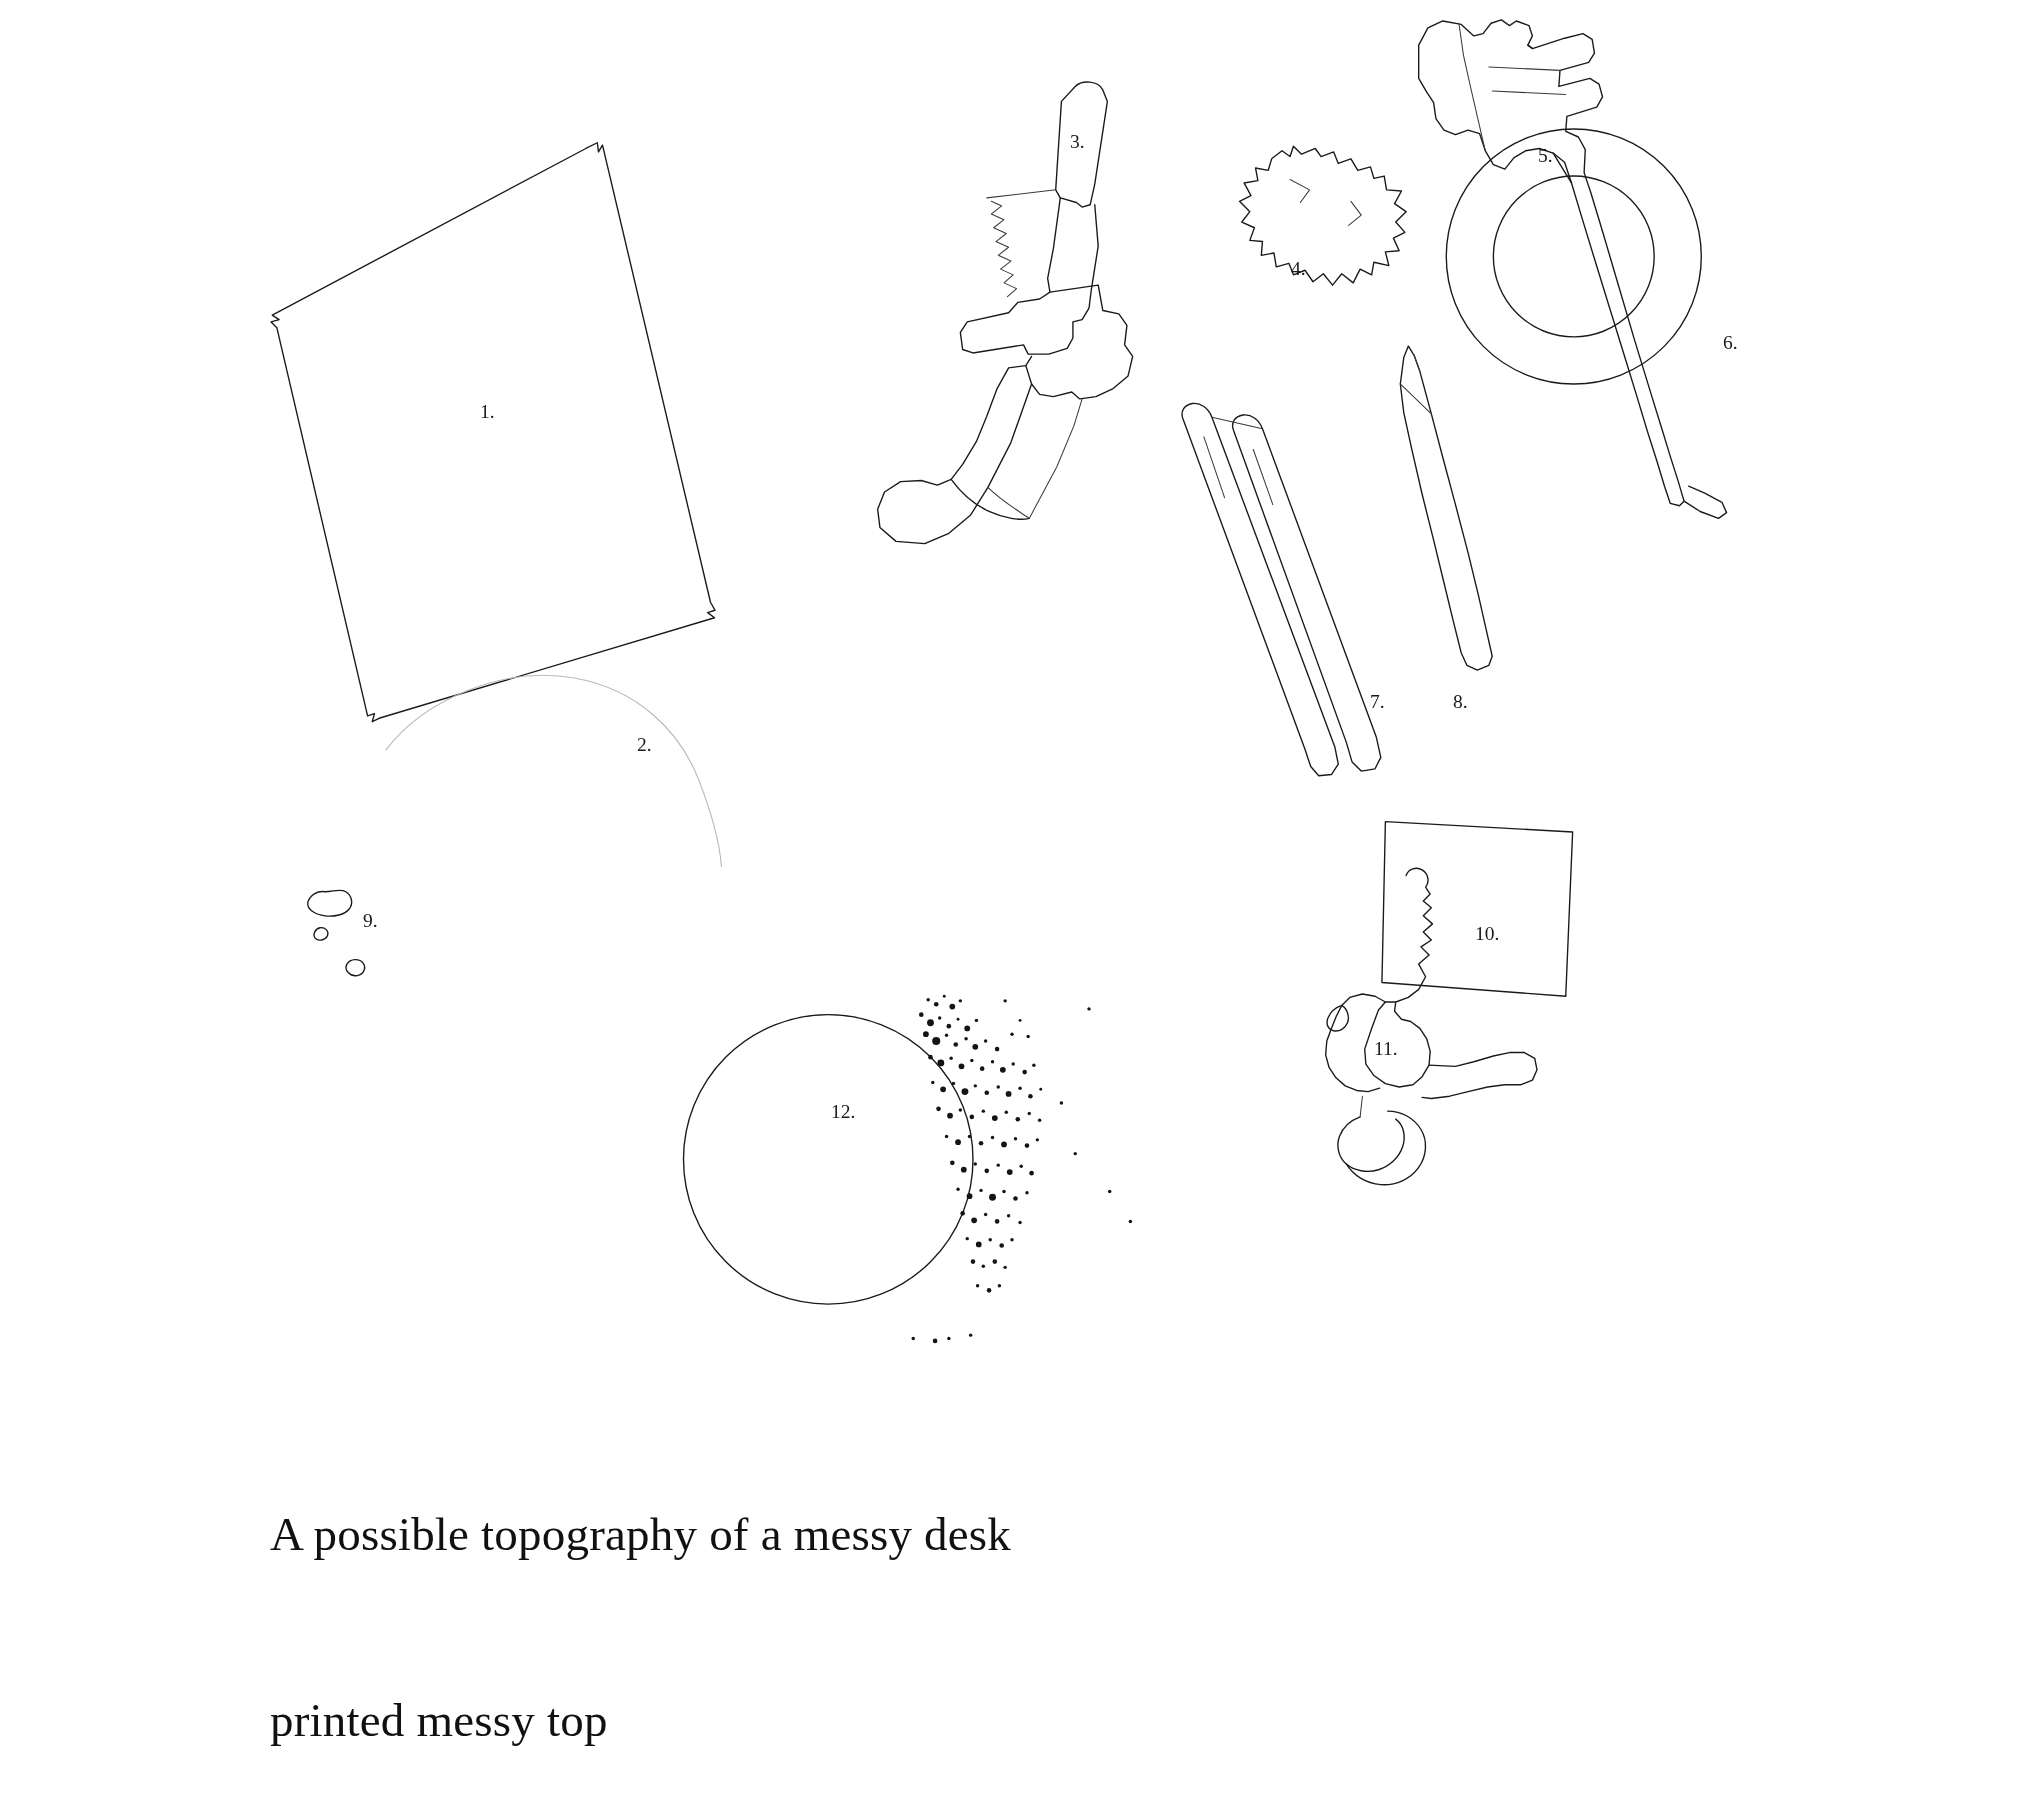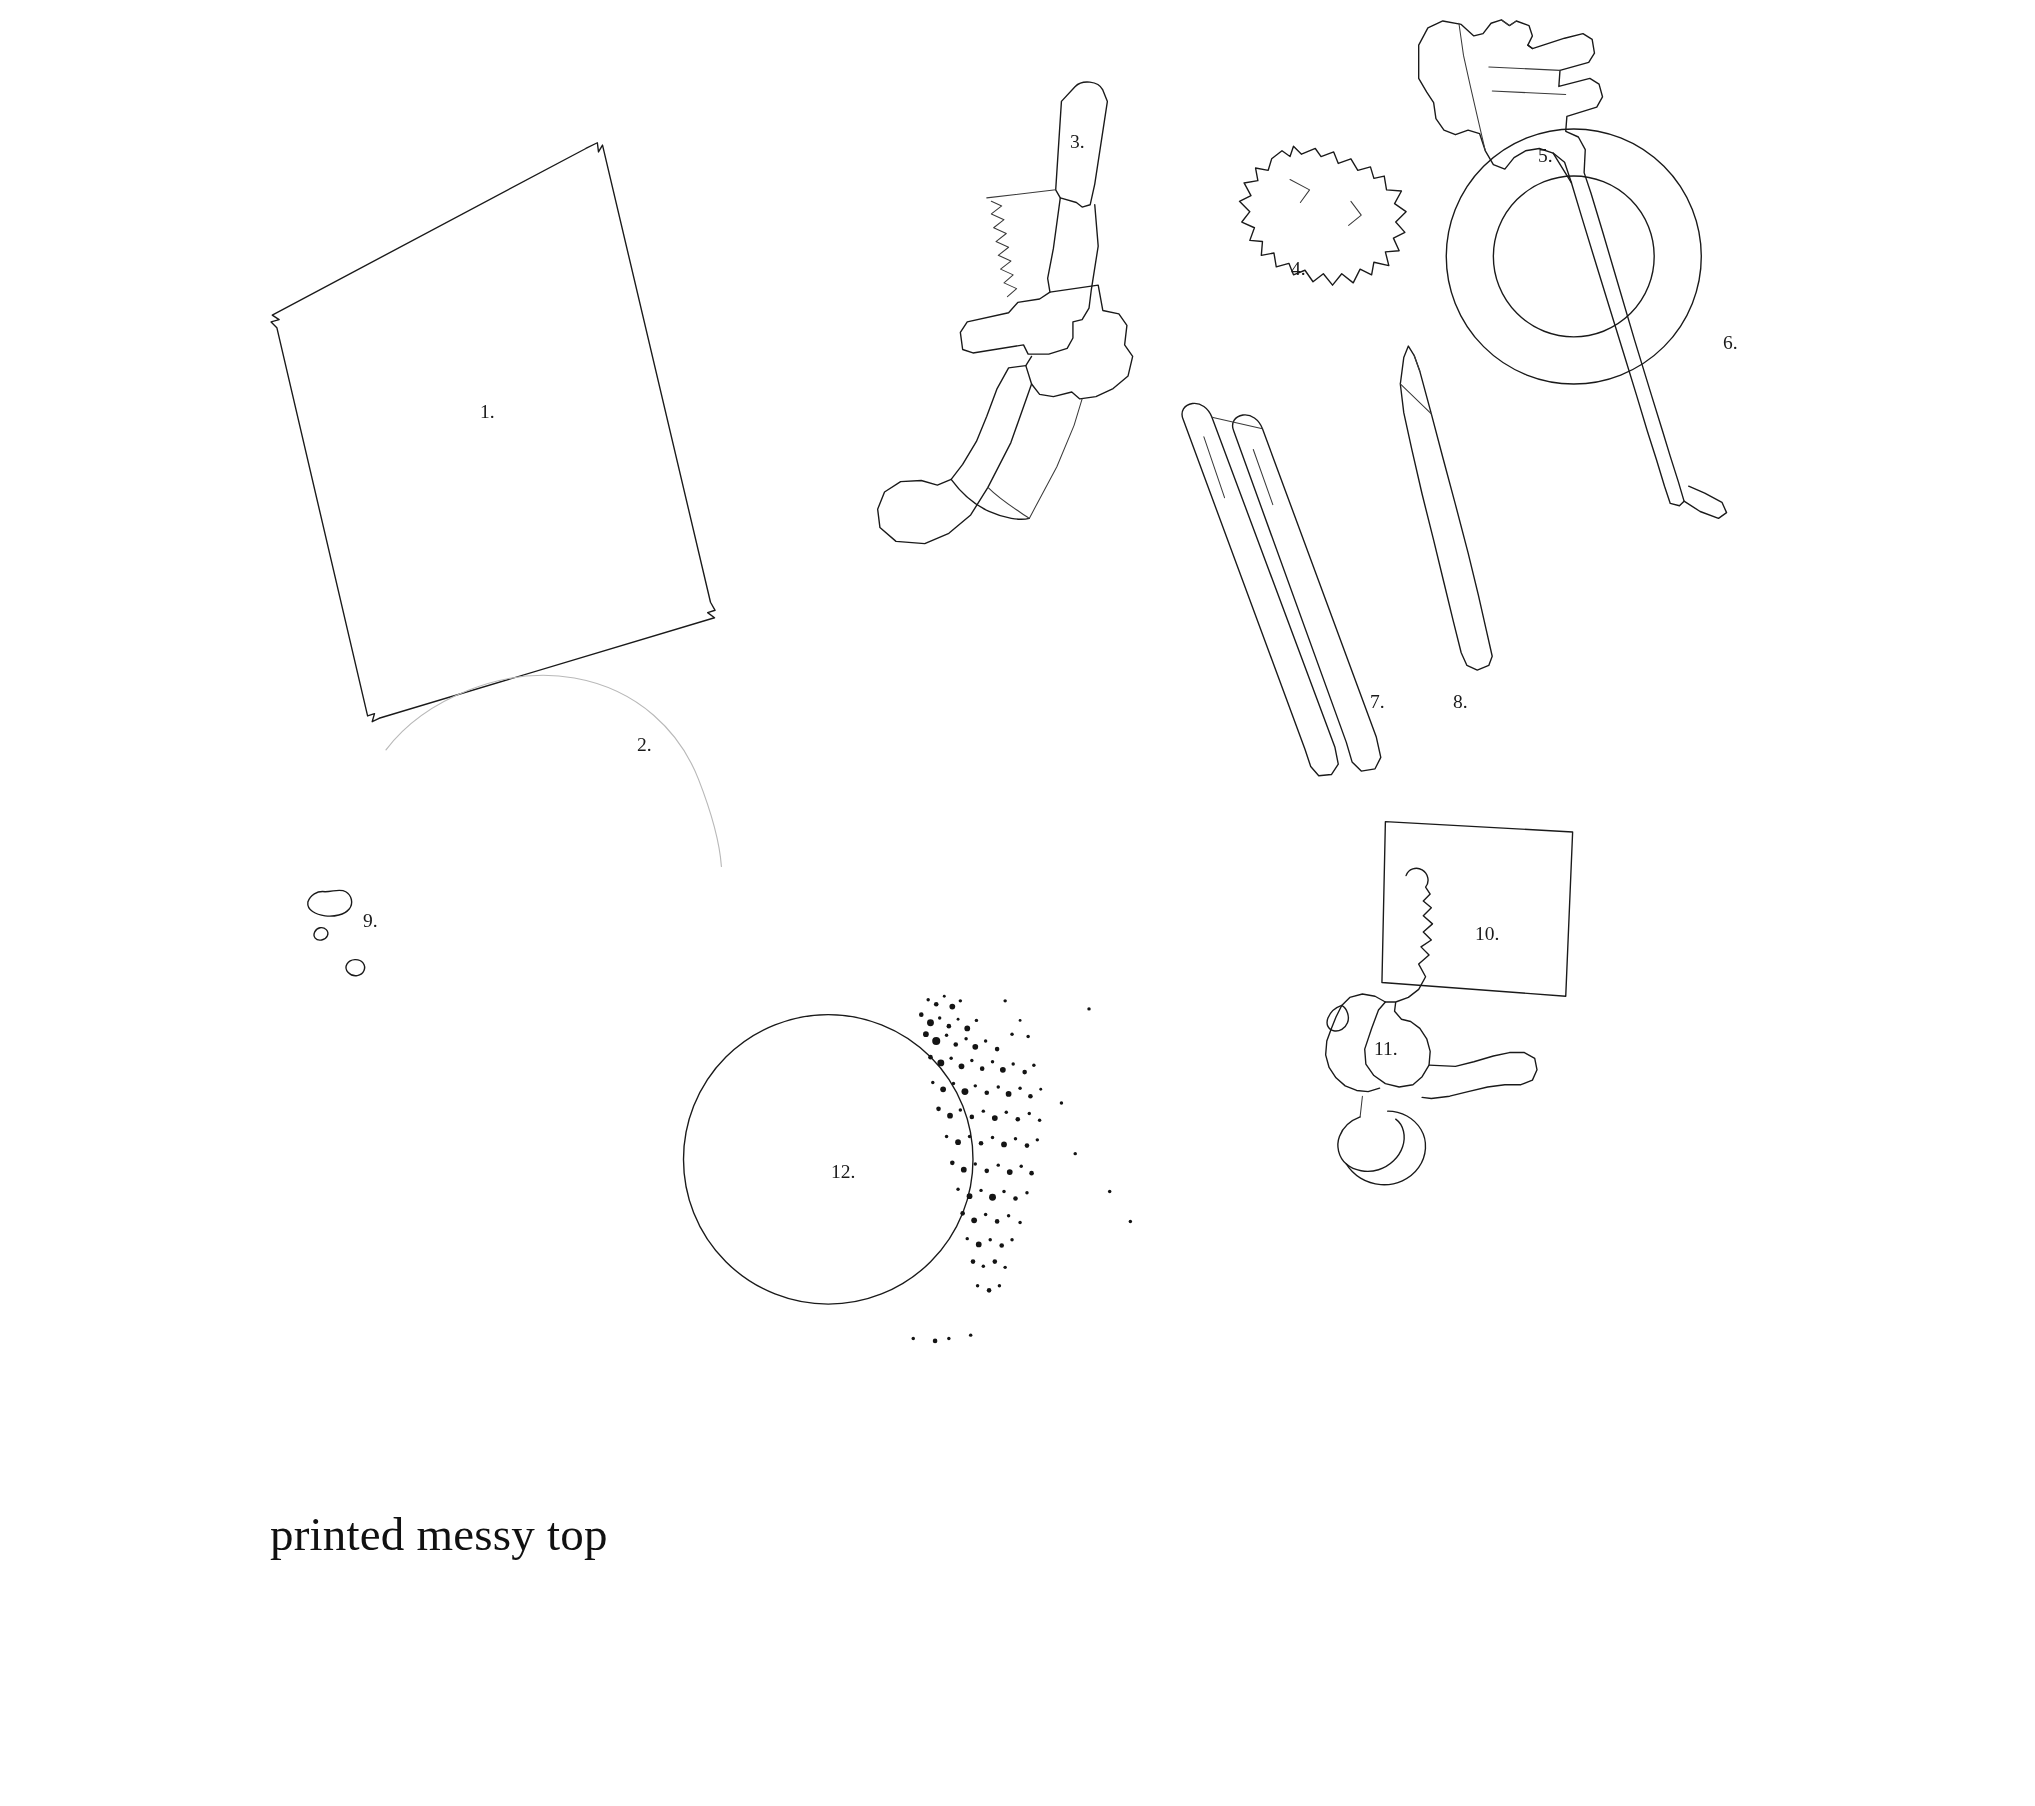--- a/index.html
+++ b/index.html
@@ -279,21 +279,22 @@
   <div class="label" style="left:637px; top:735px;">2.</div>
   <div class="label" style="left:1070px; top:132px;">3.</div>
   <div class="label" style="left:1291px; top:259px;">4.</div>
   <div class="label" style="left:1538px; top:146px;">5.</div>
   <div class="label" style="left:1723px; top:333px;">6.</div>
   <div class="label" style="left:1370px; top:692px;">7.</div>
   <div class="label" style="left:1453px; top:692px;">8.</div>
   <div class="label" style="left:363px; top:911px;">9.</div>
   <div class="label" style="left:1475px; top:924px;text-align:right;">10.</div>
   <div class="label" style="left:1374px; top:1039px;">11.</div>
-  <div class="label" style="left:831px; top:1162px;">12.</div>
+  <div class="label" style="left:831px; top:1102px;">12.</div>
 
   <div id="caption">
+    <div>A possible topography of a messy desk</div>
     <div>printed messy top</div>
     
   </div>
 
 </div>
 
 
 </body></html>

